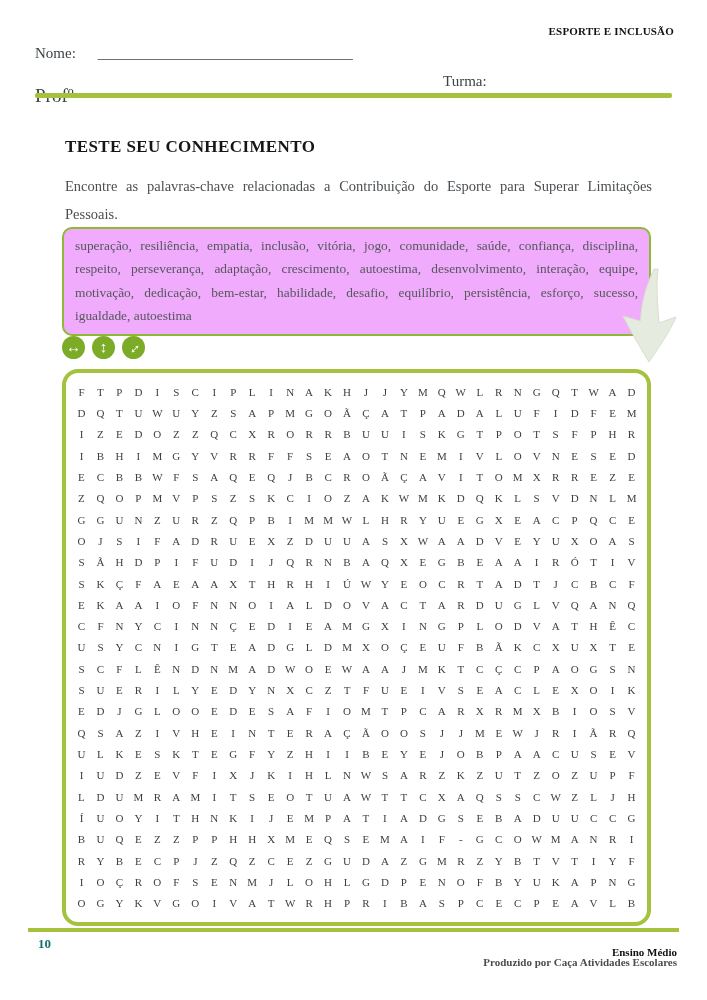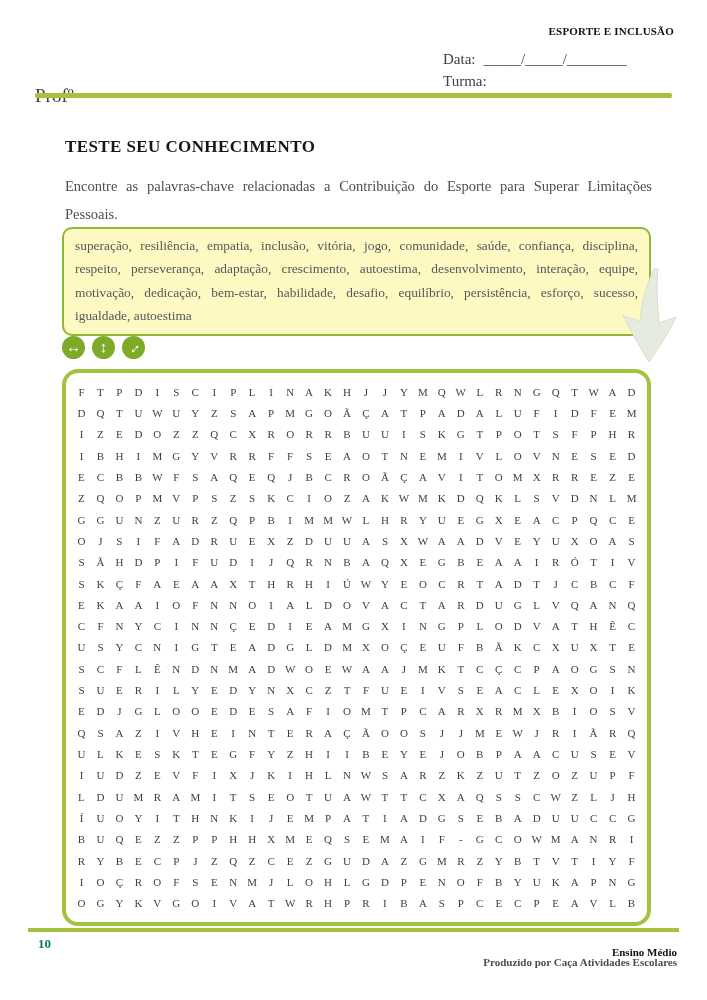--- a/index.html
+++ b/index.html
@@ -16,21 +16,21 @@
   .data-row .uline { margin-left:8px; }
   .turma-row { position:absolute; left:443px; top:73px; font-size:15px; color:#3e4245; }
   .sep { position:absolute; left:35px; top:93px; width:637px; height:5px; background:#a6c13d; border-radius:2px; }
 
   
   .title { position:absolute; left:65px; top:137px; font-size:17px; font-weight:bold; color:#161616; letter-spacing:.4px; }
   .instructions { position:absolute; left:65px; top:172px; width:587px; font-size:14.5px; line-height:1.95; color:#4b4f52; text-align:justify; }
   .word-box {
     position:absolute; left:62px; top:227px; width:589px; box-sizing:border-box;
     border:2.5px solid #8fb834; border-radius:10px; padding:5px 11px 7px;
-    font-size:13.4px; line-height:1.74; color:#54585b; text-align:justify; background:#fef9c3;
+    font-size:13.4px; line-height:1.74; color:#54585b; text-align:justify; background:#f0abfc;
   }
   .dir-icons { position:absolute; left:62px; top:336px; display:flex; gap:7px; }
   .dir-icon {
     width:23px; height:23px; border-radius:50%; background:#7cac27; color:#ffffff;
     display:flex; align-items:center; justify-content:center; font-size:15px; font-weight:bold;
   }
   .dir-icon span { line-height:1; }
   .dir-icon.diag span { display:inline-block; transform:rotate(-45deg); }
   .big-arrow { position:absolute; right:27px; top:268px; width:62px; height:96px; }
 
@@ -51,24 +51,24 @@
   .level { position:absolute; right:30px; top:934px; font-size:11px; font-weight:bold; color:#101010;margin-top:12px; }
   .credit { position:absolute; right:30px; top:956px; font-size:11px; font-weight:bold; color:#4c4c4c; }
 </style>
 </head>
 <body>
 
 <div class="page">
 
   <div class="tag">ESPORTE E INCLUSÃO</div>
 
+  <div class="nome-row">
+    <span>Nome:</span><span class="uline">__________________________________</span>
+  </div>
   <div class="prof-row">Profº</div>
-  <div class="data-row">
-    <span>Data:</span><span class="uline">_____/_____/________</span>
-  </div>
   <div class="turma-row">Turma:</div>
 
   <div class="sep"></div>
 
   <div class="title">TESTE SEU CONHECIMENTO</div>
 
   <div class="instructions">Encontre as palavras-chave relacionadas a Contribuição do Esporte para Superar Limitações Pessoais.</div>
 
   <div class="word-box">superação, resiliência, empatia, inclusão, vitória, jogo, comunidade, saúde, confiança, disciplina, respeito, perseverança, adaptação, crescimento, autoestima, desenvolvimento, interação, equipe, motivação, dedicação, bem-estar, habilidade, desafio, equilíbrio, persistência, esforço, sucesso, igualdade, autoestima</div>
 

